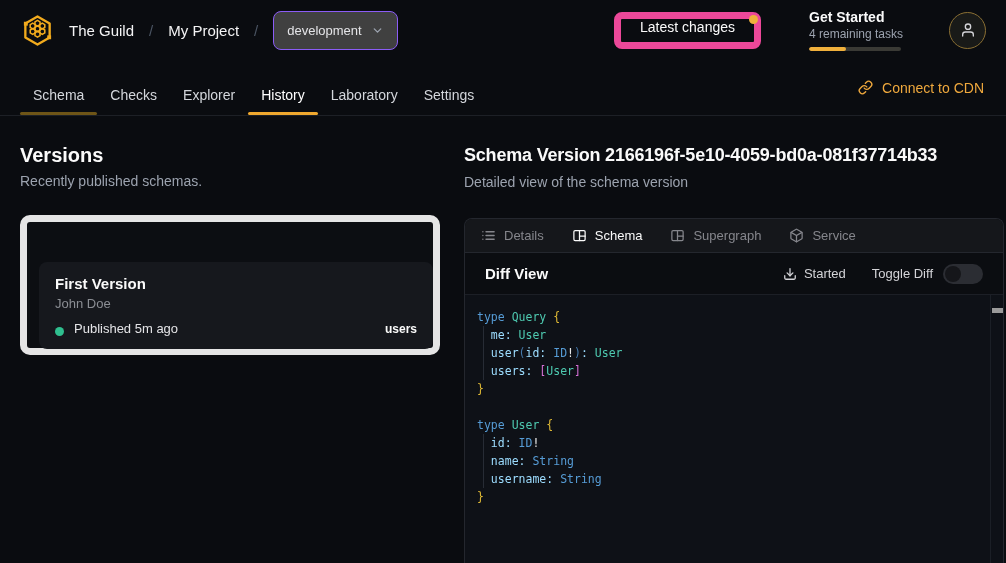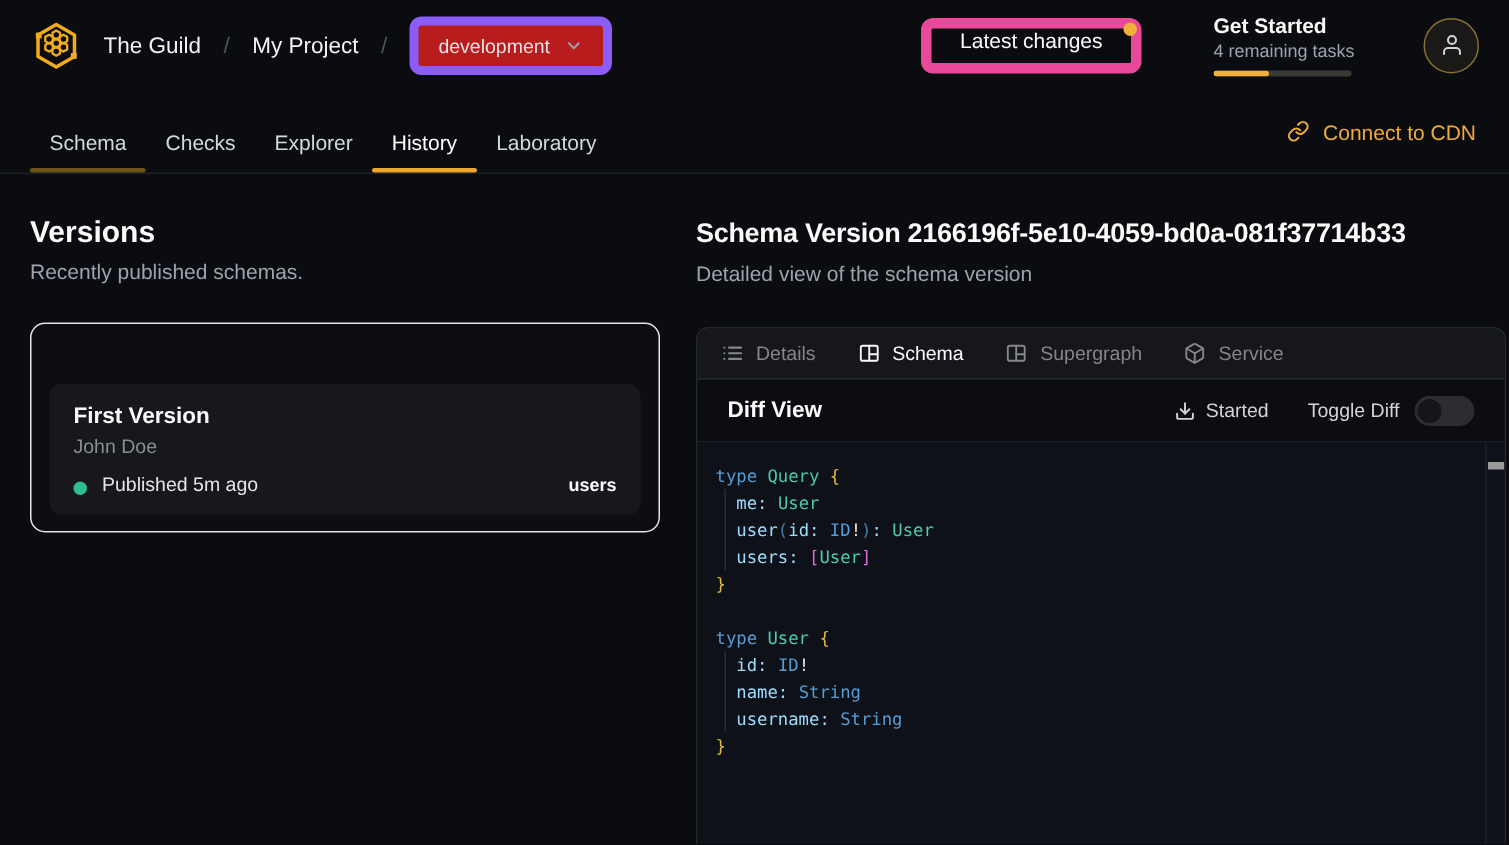--- a/index.html
+++ b/index.html
@@ -13,21 +13,21 @@
   }
   svg { display:block; }
 
   
   .header { position:absolute; top:0; left:0; right:0; height:60px;
             display:flex; align-items:center; padding:0 20px; }
   .logo { width:35px; height:35px; flex:none; }
   .crumbs { display:flex; align-items:center; gap:15px; margin-left:14px; font-size:15px; }
   .crumb { color:#f4f4f5; font-weight:500; }
   .crumb-sep { color:#4b5563; font-size:15px; }
-  .env-btn { height:39px; padding:0 13px; background:#b91c1c; border:6px solid #8b5cf6;
+  .env-btn { height:39px; padding:0 13px; background:#404040; border:1px solid #8b5cf6;
              border-radius:8px; display:flex; align-items:center; gap:9px;
              font-size:13px; color:#e4e4e7; cursor:pointer; }
   .env-btn svg { stroke:#9ca3af; }
   .hspacer { flex:1; }
   .latest-btn { position:relative; height:37px; padding:0 19px; border:7px solid #ec4899;
                 border-radius:8px; background:transparent; font-size:14px; color:#fafafa;
                 display:flex; cursor:pointer; font-family:inherit; }
   .latest-dot { position:absolute; top:-4px; right:-4px; width:9px; height:9px;
                 border-radius:50%; background:#f0b03c; }
   .get-started { margin-left:48px; width:92px; }
@@ -51,21 +51,21 @@
   .nav-tab.u-bright::after { background:#efa82f; }
   .nav-tab.u-dim::after { background:#6e5517; }
   .cdn-link { position:absolute; right:22px; top:50%; transform:translateY(-50%);
               display:flex; align-items:center; gap:9px; color:#f0a93d; font-size:14px;
               font-weight:500; cursor:pointer; }
 
   
   .versions-title { position:absolute; left:20px; top:144px; font-size:20px; font-weight:700; color:#fafafa; }
   .versions-sub { position:absolute; left:20px; top:173px; font-size:14px; color:#9ca3af; }
   .versions-card { position:absolute; left:20px; top:215px; width:420px; height:140px;
-                   border:1px solid #e5e5e5; border-radius:10px; background:#0c0e12; }
+                   border:7px solid #e5e5e5; border-radius:10px; background:#0c0e12; }
   .version-item { position:absolute; left:12px; top:40px; width:394px; height:87px;
                   background:#16181d; border-radius:8px; padding:13px 16px; cursor:pointer; }
   .vi-name { font-size:15px; font-weight:600; color:#fafafa; }
   .vi-author { font-size:13px; color:#8b8e94; margin-top:4px; }
   .vi-row { position:absolute; left:16px; right:16px; bottom:13px;
             display:flex; align-items:center; justify-content:space-between; }
   .vi-status { display:flex; align-items:flex-end; gap:10px; font-size:13px; color:#e4e4e7; }
   .vi-dot { width:9px; height:9px; border-radius:50%; background:#2fbf8f; flex:none; }
   .vi-service { font-size:12px; font-weight:700; color:#fafafa; }
 
@@ -164,20 +164,21 @@
   </div>
 </div>
 
 <div class="nav">
   <div class="nav-tabs">
     <div class="nav-tab u-dim">Schema</div>
     <div class="nav-tab">Checks</div>
     <div class="nav-tab">Explorer</div>
     <div class="nav-tab active u-bright">History</div>
     <div class="nav-tab">Laboratory</div>
+    <div class="nav-tab">Settings</div>
   </div>
   <div class="cdn-link">
     <span>
       <svg width="15" height="15" viewBox="0 0 24 24" fill="none" stroke="currentColor" stroke-width="2.2" stroke-linecap="round" stroke-linejoin="round">
           <path d="M10 13a5 5 0 0 0 7.54.54l3-3a5 5 0 0 0-7.07-7.07l-1.72 1.71"></path>
           <path d="M14 11a5 5 0 0 0-7.54-.54l-3 3a5 5 0 0 0 7.07 7.07l1.71-1.71"></path>
         </svg>
     </span>
     <span>Connect to CDN</span>
   </div>

